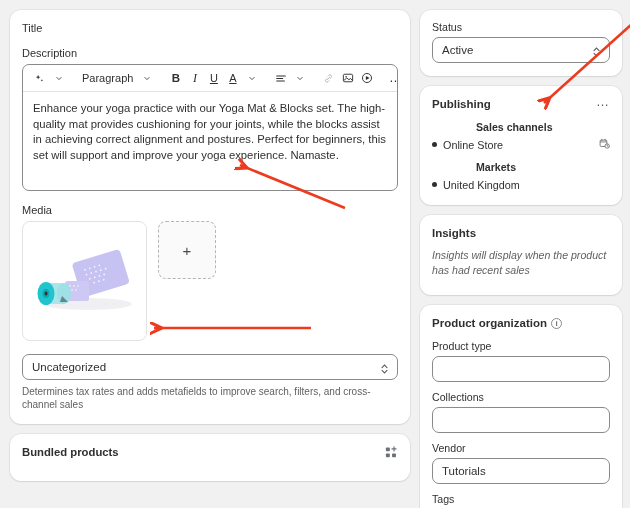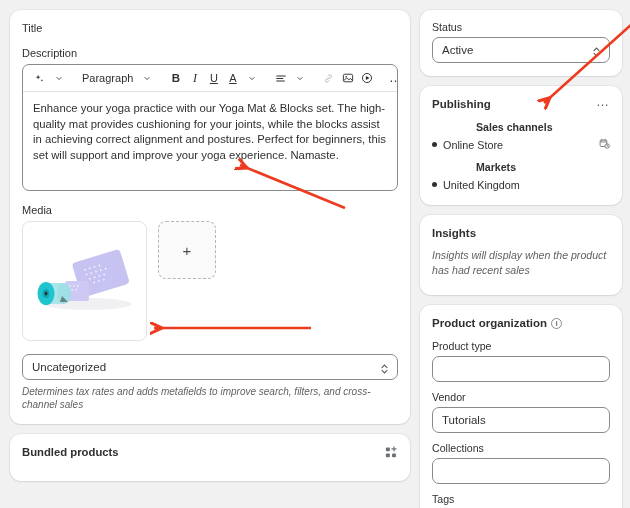--- a/index.html
+++ b/index.html
@@ -116,21 +116,20 @@
     background: #fafafa;
     display: flex; align-items: center; justify-content: center;
     color: #4a4a4a;
     font-size: 15px;
   }
   .helptext {
     font-size: 10px;
     color: #616161;
     margin-top: 5px;
     line-height: 13px;
-    font-style: italic;
   }
 
   
   .side-label { font-size: 10.6px; color: #303030; margin-bottom: 4px; }
   .subhead {
     font-size: 10.6px; font-weight: bold; color: #303030;
     margin-top: 9px; margin-bottom: 4px; padding-left: 44px;
   }
   .chan-row {
     display: flex; align-items: center; gap: 6px;
@@ -382,26 +381,26 @@
     <div class="card card-pad" style="padding-bottom:15px">
       <div class="sec-title" style="margin-bottom:9px">
         <span>Product organization</span><span class="info-i">i</span>
       </div>
 
       <div class="side-field">
         <div class="side-label">Product type</div>
         <div class="input empty"></div>
       </div>
       <div class="side-field">
+        <div class="side-label">Collections</div>
+        <div class="input empty"></div>
+      </div>
+      <div class="side-field">
         <div class="side-label">Vendor</div>
         <div class="input">Tutorials</div>
-      </div>
-      <div class="side-field">
-        <div class="side-label">Collections</div>
-        <div class="input empty"></div>
       </div>
       <div class="side-field">
         <div class="side-label">Tags</div>
 
       </div>
     </div>
 
   </div>
 
   <svg class="arrow-layer" viewBox="0 0 630 508">

